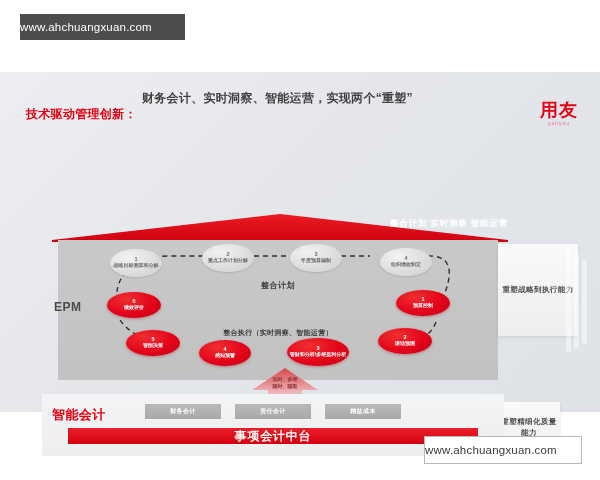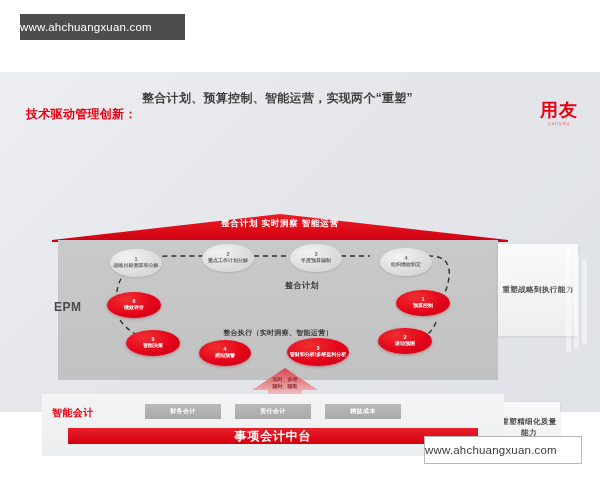--- a/index.html
+++ b/index.html
@@ -48,35 +48,35 @@
     position:absolute;right:22px;top:18px;text-align:center;
   }
   #logo-main{font-size:18px;font-weight:bold;color:#e60012;letter-spacing:1px;line-height:20px;}
   #logo-sub{font-size:5px;color:#e06b72;letter-spacing:1px;}
   
   #banner{
     position:absolute;left:52px;top:142px;width:456px;height:28px;
   }
   #banner svg{display:block;}
   #banner-label{
-    position:absolute;left:0;top:4px;width:456px;text-align:center;
+    position:absolute;left:0;top:4px;width:456px;text-align:right;
     font-size:8.5px;font-weight:bold;color:#ffffff;letter-spacing:.8px;
   }
   
   #stage{
     position:absolute;left:58px;top:168px;width:440px;height:140px;
     background:linear-gradient(180deg,#c9c9c9 0%,#c2c2c2 100%);
   }
   #epm-label{
     position:absolute;left:54px;top:228px;
     font-size:12px;font-weight:bold;color:#4a4a4a;letter-spacing:.5px;
   }
   #center-plan{
     position:absolute;left:0;top:40px;width:440px;text-align:center;
-    font-size:8px;font-weight:bold;color:#3d3d3d;letter-spacing:.5px;padding-left:24px;
+    font-size:8px;font-weight:bold;color:#3d3d3d;letter-spacing:.5px;
   }
   #center-exec{
     position:absolute;left:0;top:88px;width:440px;text-align:center;
     font-size:7px;font-weight:bold;color:#3d3d3d;letter-spacing:.3px;
   }
   
   #dash-layer{position:absolute;left:58px;top:168px;width:440px;height:140px;pointer-events:none;}
   
   .node{
     position:absolute;
@@ -116,21 +116,21 @@
     position:absolute;left:240px;top:304px;width:90px;text-align:center;
     font-size:5px;font-weight:bold;color:#8e3036;line-height:1.45;
   }
   
   #acct-band{
     position:absolute;left:42px;top:322px;width:462px;height:62px;
     background:linear-gradient(180deg,#f3f4f6 0%,#eceef0 100%);
   }
   #acct-title{
     position:absolute;left:52px;top:334px;
-    font-size:10px;font-weight:bold;color:#e60012;letter-spacing:.4px;
+    font-size:13px;font-weight:bold;color:#e60012;letter-spacing:.4px;
   }
   .acct-box{
     position:absolute;top:332px;height:15px;width:76px;
     background:linear-gradient(180deg,#b9b9b9 0%,#a9a9a9 100%);
     display:flex;align-items:center;justify-content:center;
     font-size:6px;font-weight:bold;color:#ffffff;letter-spacing:.4px;
   }
   #acct-box-0{left:145px;}
   #acct-box-1{left:235px;}
   #acct-box-2{left:325px;}
@@ -147,21 +147,21 @@
 <body>
 
 <div class="watermark" id="wm-top">
   <span>www.ahchuangxuan.com</span>
 </div>
 
 <div id="slide">
 
   <div id="title-row">
     <div id="title-head">技术驱动管理创新：</div>
-    <div id="title-body">整合计划、预算控制、智能运营，实现两个“重塑”</div>
+    <div id="title-body">财务会计、实时洞察、智能运营，实现两个“重塑”</div>
     <div id="logo">
       <div id="logo-main">用友</div>
       <div id="logo-sub">yonyou</div>
     </div>
   </div>
 
   <div id="banner">
     <svg width="456" height="28" viewBox="0 0 456 28">
       <defs>
         <linearGradient id="bgrad" x1="0" y1="0" x2="0" y2="1">

